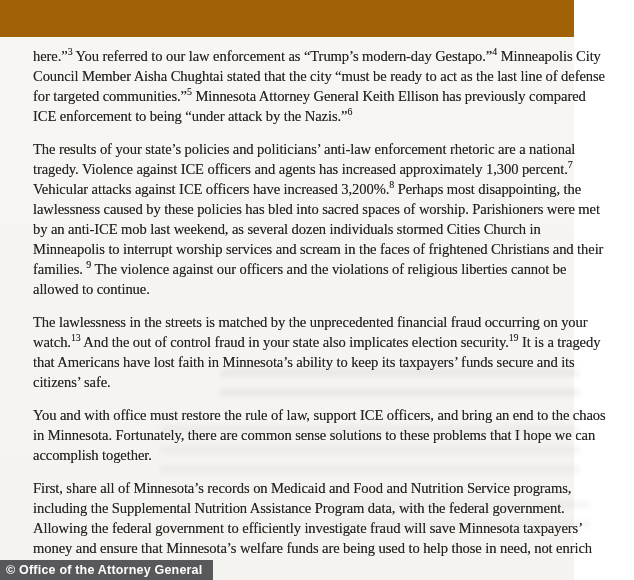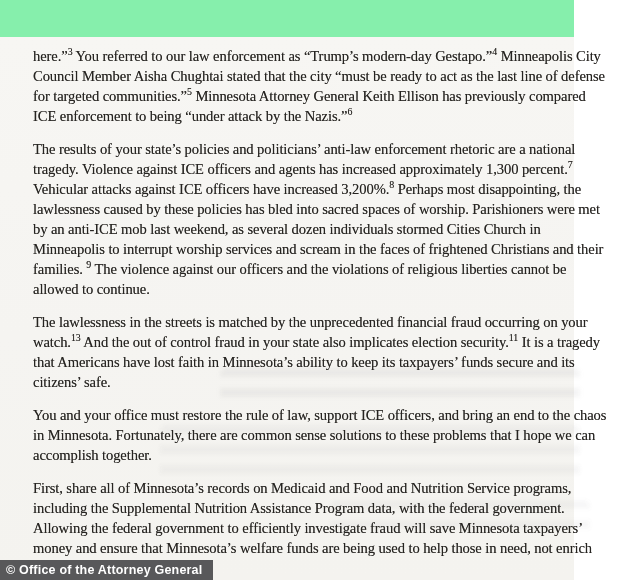--- a/index.html
+++ b/index.html
@@ -2,21 +2,21 @@
 <html><head>
 <meta charset="utf-8">
 <style>
   html, body { margin: 0; padding: 0; }
   body {
     width: 634px; height: 580px; overflow: hidden;
     background: #ffffff;
     font-family: "Liberation Serif", serif;
   }
   .photo {
-    position: relative; width: 574px; height: 580px; background: #86efac;
+    position: relative; width: 574px; height: 580px; background: #a16207;
   }
   .paper {
     position: absolute; left: 0; right: 0; top: 37px; bottom: 0;
     background: linear-gradient(180deg, #f7f6f3 0%, #f5f4f1 55%, #f4f3ef 100%);
   }
   
   .ghost {
     position: absolute; border-radius: 6px;
     background: repeating-linear-gradient(180deg,
       rgba(110,110,115,0.07) 0 9px, rgba(0,0,0,0) 9px 20px);
@@ -51,21 +51,21 @@
 
 <div class="photo">
   <div class="paper"></div>
   <div class="ghost g1"></div>
   <div class="ghost g2"></div>
   <div class="ghost g3"></div>
 
   <div class="letter-text">
     <p>here.”<sup>3</sup> You referred to our law enforcement as “Trump’s modern-day Gestapo.”<sup>4</sup> Minneapolis City Council Member Aisha Chughtai stated that the city “must be ready to act as the last line of defense for targeted communities.”<sup>5</sup> Minnesota Attorney General Keith Ellison has previously compared ICE enforcement to being “under attack by the Nazis.”<sup>6</sup></p>
     <p>The results of your state’s policies and politicians’ anti-law enforcement rhetoric are a national tragedy. Violence against ICE officers and agents has increased approximately 1,300 percent.<sup>7</sup> Vehicular attacks against ICE officers have increased 3,200%.<sup>8</sup> Perhaps most disappointing, the lawlessness caused by these policies has bled into sacred spaces of worship. Parishioners were met by an anti-ICE mob last weekend, as several dozen individuals stormed Cities Church in Minneapolis to interrupt worship services and scream in the faces of frightened Christians and their families. <sup>9</sup> The violence against our officers and the violations of religious liberties cannot be allowed to continue.</p>
-    <p>The lawlessness in the streets is matched by the unprecedented financial fraud occurring on your watch.<sup>13</sup> And the out of control fraud in your state also implicates election security.<sup>11</sup> It is a tragedy that Americans have lost faith in Minnesota’s ability to keep its taxpayers’ funds secure and its citizens’ safe.</p>
-    <p>You and your office must restore the rule of law, support ICE officers, and bring an end to the chaos in Minnesota. Fortunately, there are common sense solutions to these problems that I hope we can accomplish together.</p>
+    <p>The lawlessness in the streets is matched by the unprecedented financial fraud occurring on your watch.<sup>13</sup> And the out of control fraud in your state also implicates election security.<sup>19</sup> It is a tragedy that Americans have lost faith in Minnesota’s ability to keep its taxpayers’ funds secure and its citizens’ safe.</p>
+    <p>You and with office must restore the rule of law, support ICE officers, and bring an end to the chaos in Minnesota. Fortunately, there are common sense solutions to these problems that I hope we can accomplish together.</p>
     <p>First, share all of Minnesota’s records on Medicaid and Food and Nutrition Service programs, including the Supplemental Nutrition Assistance Program data, with the federal government. Allowing the federal government to efficiently investigate fraud will save Minnesota taxpayers’ money and ensure that Minnesota’s welfare funds are being used to help those in need, not enrich fraudsters.</p>
   </div>
 
   <div class="credit">
     <span>© Office of the Attorney General</span>
   </div>
 </div>
 
 </body></html>

